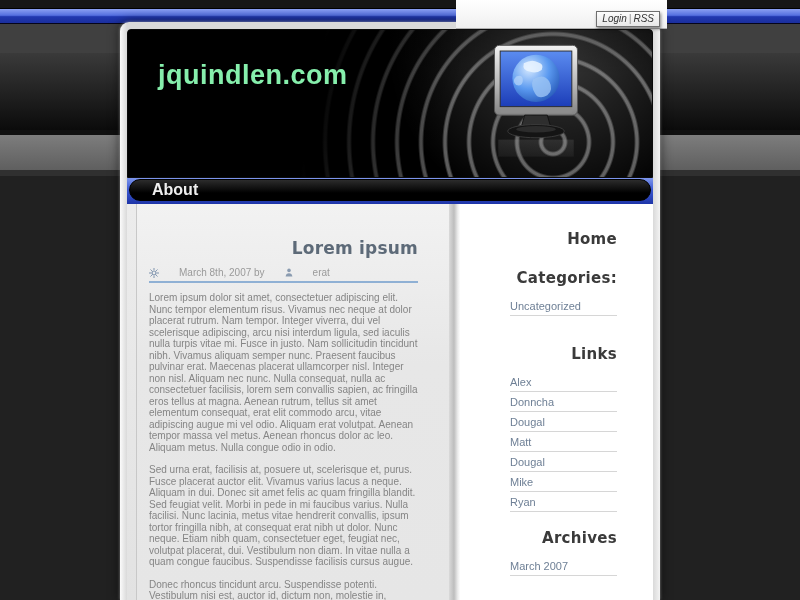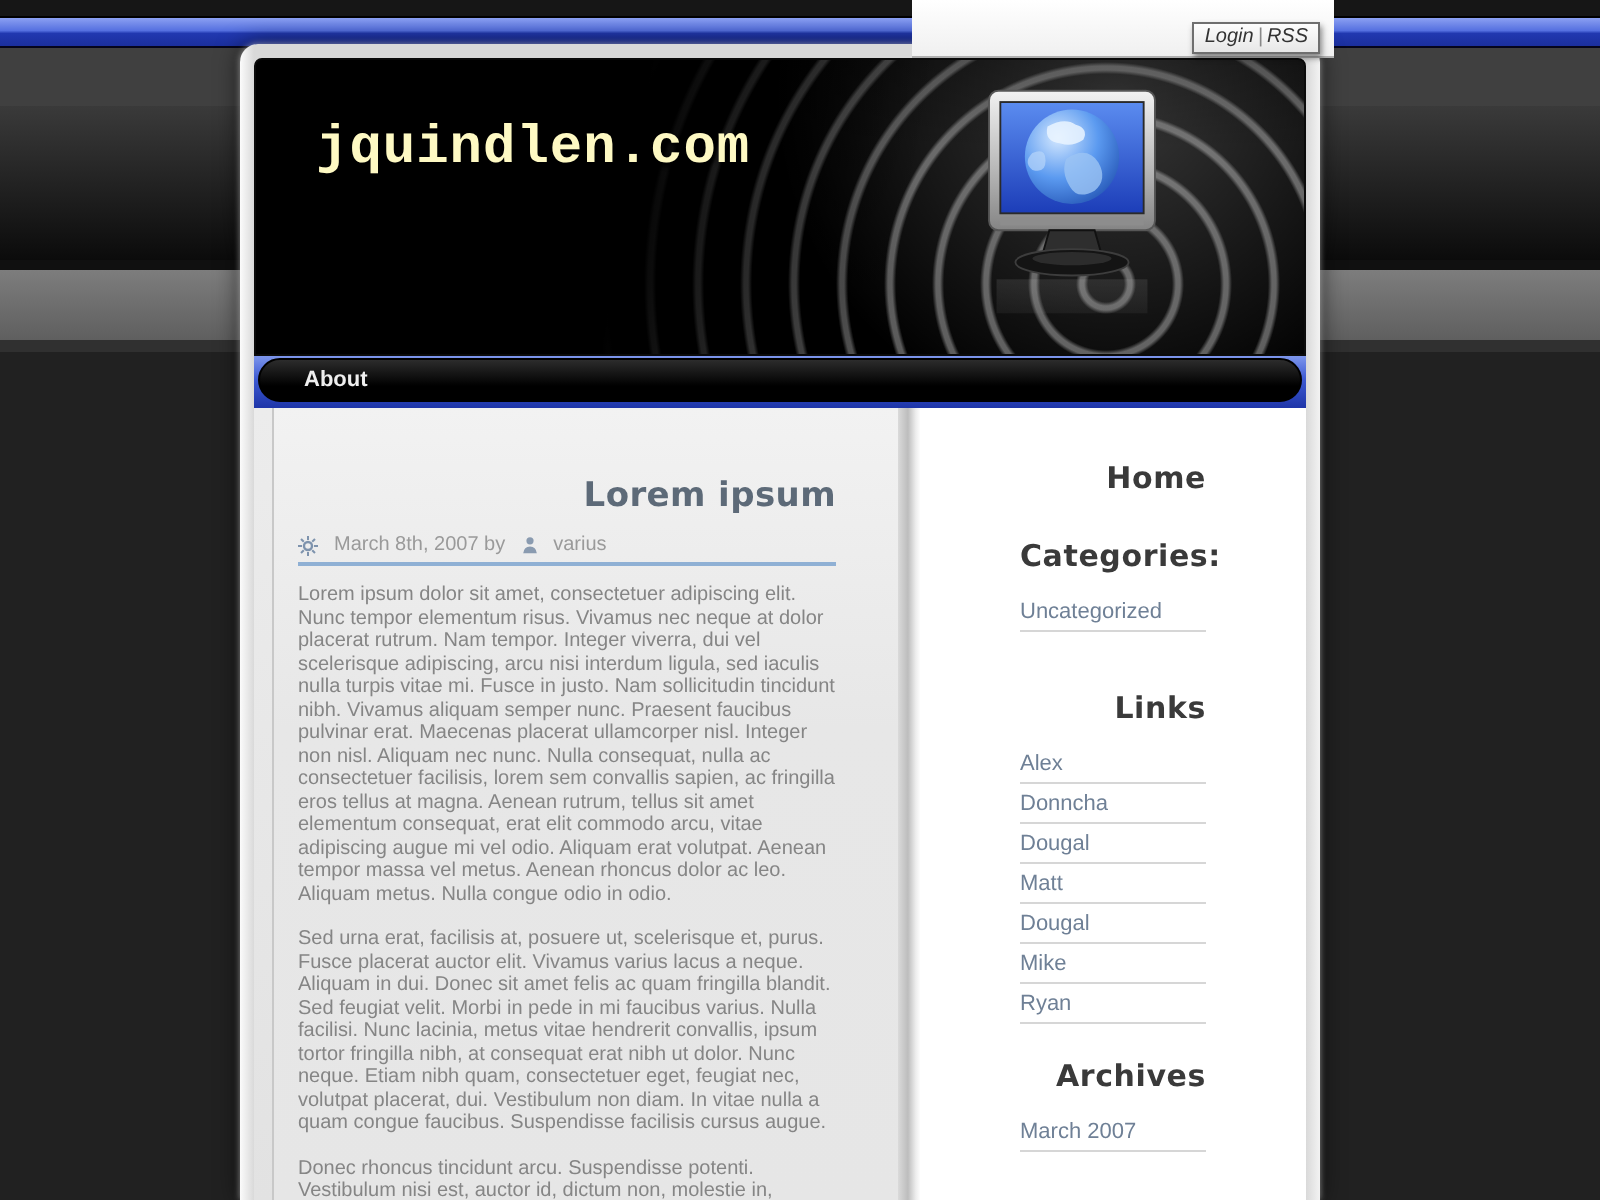--- a/index.html
+++ b/index.html
@@ -33,45 +33,45 @@
   .hd{height:147px;position:relative;background:#000;border:1px solid #0b0b0b;
       border-radius:4px 4px 0 0;overflow:hidden}
   .hd .ripples{position:absolute;inset:0;
     background:
       radial-gradient(circle at 430px 18px,rgba(255,255,255,.22),rgba(255,255,255,0) 170px),
       repeating-radial-gradient(circle at 425px 112px,
         rgba(0,0,0,0) 0 9px, rgba(150,150,150,.6) 11px 13px, rgba(0,0,0,0) 15px 24px);}
   .hd .fade{position:absolute;inset:0;
     background:linear-gradient(100deg,#000 0%,#000 36%,rgba(0,0,0,0) 62%),
                linear-gradient(rgba(0,0,0,.25),rgba(0,0,0,0) 30%);}
-  .site-title{position:absolute;left:30px;top:30px;font-family:Liberation Mono, monospace;
-    font-size:27px;font-weight:bold;color:#fef9c3;letter-spacing:.5px;text-shadow:1px 2px 2px #000;z-index:2}
+  .site-title{position:absolute;left:30px;top:30px;font-family:Liberation Sans, sans-serif;
+    font-size:27px;font-weight:bold;color:#86efac;letter-spacing:.5px;text-shadow:1px 2px 2px #000;z-index:2}
   .monitor{position:absolute;right:50px;top:10px;width:132px;height:122px;z-index:1}
   
   .nav-strip{height:26px;position:relative;
     background:linear-gradient(#7d96ec,#3c59d2 45%,#1e35a8)}
   .nav-bar{position:absolute;left:2px;right:2px;top:1px;height:22px;box-sizing:border-box;
     background:linear-gradient(#2c2c2c,#000 65%);border:1px solid #000;border-radius:11px;
     display:flex;align-items:center;padding-left:22px}
-  .nav-item{color:#efefef;font-size:11px;font-weight:bold;cursor:pointer;
+  .nav-item{color:#efefef;font-size:16px;font-weight:bold;cursor:pointer;
     font-family:"Liberation Sans",sans-serif}
   
   .content{flex:1;display:flex;min-height:0;background:#e6e6e6}
   .post-col{width:322px;background:linear-gradient(#ececec,#e2e2e2);box-sizing:border-box}
   .post-box{margin-left:9px;height:100%;box-sizing:border-box;border-left:1px solid #c8c8c8;
     background:linear-gradient(#f2f2f2,#e7e7e7 160px,#e6e6e6);padding:34px 31px 0 12px}
   .post-title{text-align:right;color:#5d6a78;font-size:17px;font-weight:bold;margin:0 0 9px;
     font-family:"DejaVu Sans",sans-serif;letter-spacing:.2px;cursor:pointer}
-  .post-meta{display:flex;align-items:center;gap:8px;color:#9a9a9a;font-size:10px;
+  .post-meta{display:flex;align-items:center;gap:20px;color:#9a9a9a;font-size:10px;
     border-bottom:2px solid #8fb0d4;padding-bottom:3px;margin-bottom:9px}
   .post-meta .author{cursor:pointer}
   .post-body p{color:#858585;font-size:10px;line-height:11.5px;margin:0 0 11px}
   
   .divider{width:11px;background:linear-gradient(to right,#dadada,#bdbdbd 45%,#ececec 80%,#fdfdfd)}
-  .sidebar{flex:1;background:#fff;box-sizing:border-box;padding:26px 50px 0 50px;overflow:hidden}
+  .sidebar{flex:1;background:#fff;box-sizing:border-box;padding:26px 36px 0 50px;overflow:hidden}
   .sb-h{font-family:"DejaVu Sans",sans-serif;text-align:right;font-weight:bold;color:#3a3a3a;
     font-size:15px;margin:0 0 12px;letter-spacing:.3px}
   .sb-home{margin-bottom:21px;cursor:pointer}
   .sb-links .sb-h{margin-top:29px}
   .sb-arch .sb-h{margin-top:17px}
   .sb-item{font-size:11px;color:#6f8096;border-bottom:1px solid #d6d6d6;
     padding:1px 0 3px;margin-bottom:3px;cursor:pointer}
   
   .mi{flex:0 0 auto;display:inline-block}
 </style>
@@ -154,21 +154,21 @@
                   <line x1="7.1" y1="7.1" x2="8.5" y2="8.5"></line>
                 <line x1="8.5" y1="1.5" x2="7.1" y2="2.9"></line>
                   <line x1="2.9" y1="7.1" x2="1.5" y2="8.5"></line>
               </g>
             </svg>
             <span>March 8th, 2007 by</span>
             <svg class="mi" width="8" height="9" viewBox="0 0 8 9">
               <circle cx="4" cy="2.4" r="1.8" fill="#8a9bb0"></circle>
               <path d="M0.6 8.6 q0.4 -3.4 3.4 -3.4 q3 0 3.4 3.4z" fill="#8a9bb0"></path>
             </svg>
-            <span class="author">varius</span>
+            <span class="author">erat</span>
           </div>
           <div class="post-body">
             <p>Lorem ipsum dolor sit amet, consectetuer adipiscing elit. Nunc tempor elementum risus. Vivamus nec neque at dolor placerat rutrum. Nam tempor. Integer viverra, dui vel scelerisque adipiscing, arcu nisi interdum ligula, sed iaculis nulla turpis vitae mi. Fusce in justo. Nam sollicitudin tincidunt nibh. Vivamus aliquam semper nunc. Praesent faucibus pulvinar erat. Maecenas placerat ullamcorper nisl. Integer non nisl. Aliquam nec nunc. Nulla consequat, nulla ac consectetuer facilisis, lorem sem convallis sapien, ac fringilla eros tellus at magna. Aenean rutrum, tellus sit amet elementum consequat, erat elit commodo arcu, vitae adipiscing augue mi vel odio. Aliquam erat volutpat. Aenean tempor massa vel metus. Aenean rhoncus dolor ac leo. Aliquam metus. Nulla congue odio in odio.</p>
             <p>Sed urna erat, facilisis at, posuere ut, scelerisque et, purus. Fusce placerat auctor elit. Vivamus varius lacus a neque. Aliquam in dui. Donec sit amet felis ac quam fringilla blandit. Sed feugiat velit. Morbi in pede in mi faucibus varius. Nulla facilisi. Nunc lacinia, metus vitae hendrerit convallis, ipsum tortor fringilla nibh, at consequat erat nibh ut dolor. Nunc neque. Etiam nibh quam, consectetuer eget, feugiat nec, volutpat placerat, dui. Vestibulum non diam. In vitae nulla a quam congue faucibus. Suspendisse facilisis cursus augue.</p>
             <p>Donec rhoncus tincidunt arcu. Suspendisse potenti. Vestibulum nisi est, auctor id, dictum non, molestie in, metus. Integer eget mauris. Etiam arcu. Nam ut leo. Phasellus et turpis. Nulla facilisi. Nunc nec lacus. Class aptent taciti sociosqu ad litora torquent per conubia nostra, per inceptos hymenaeos.</p>
           </div>
         </div>
       </div>
 
       <div class="divider"></div>

